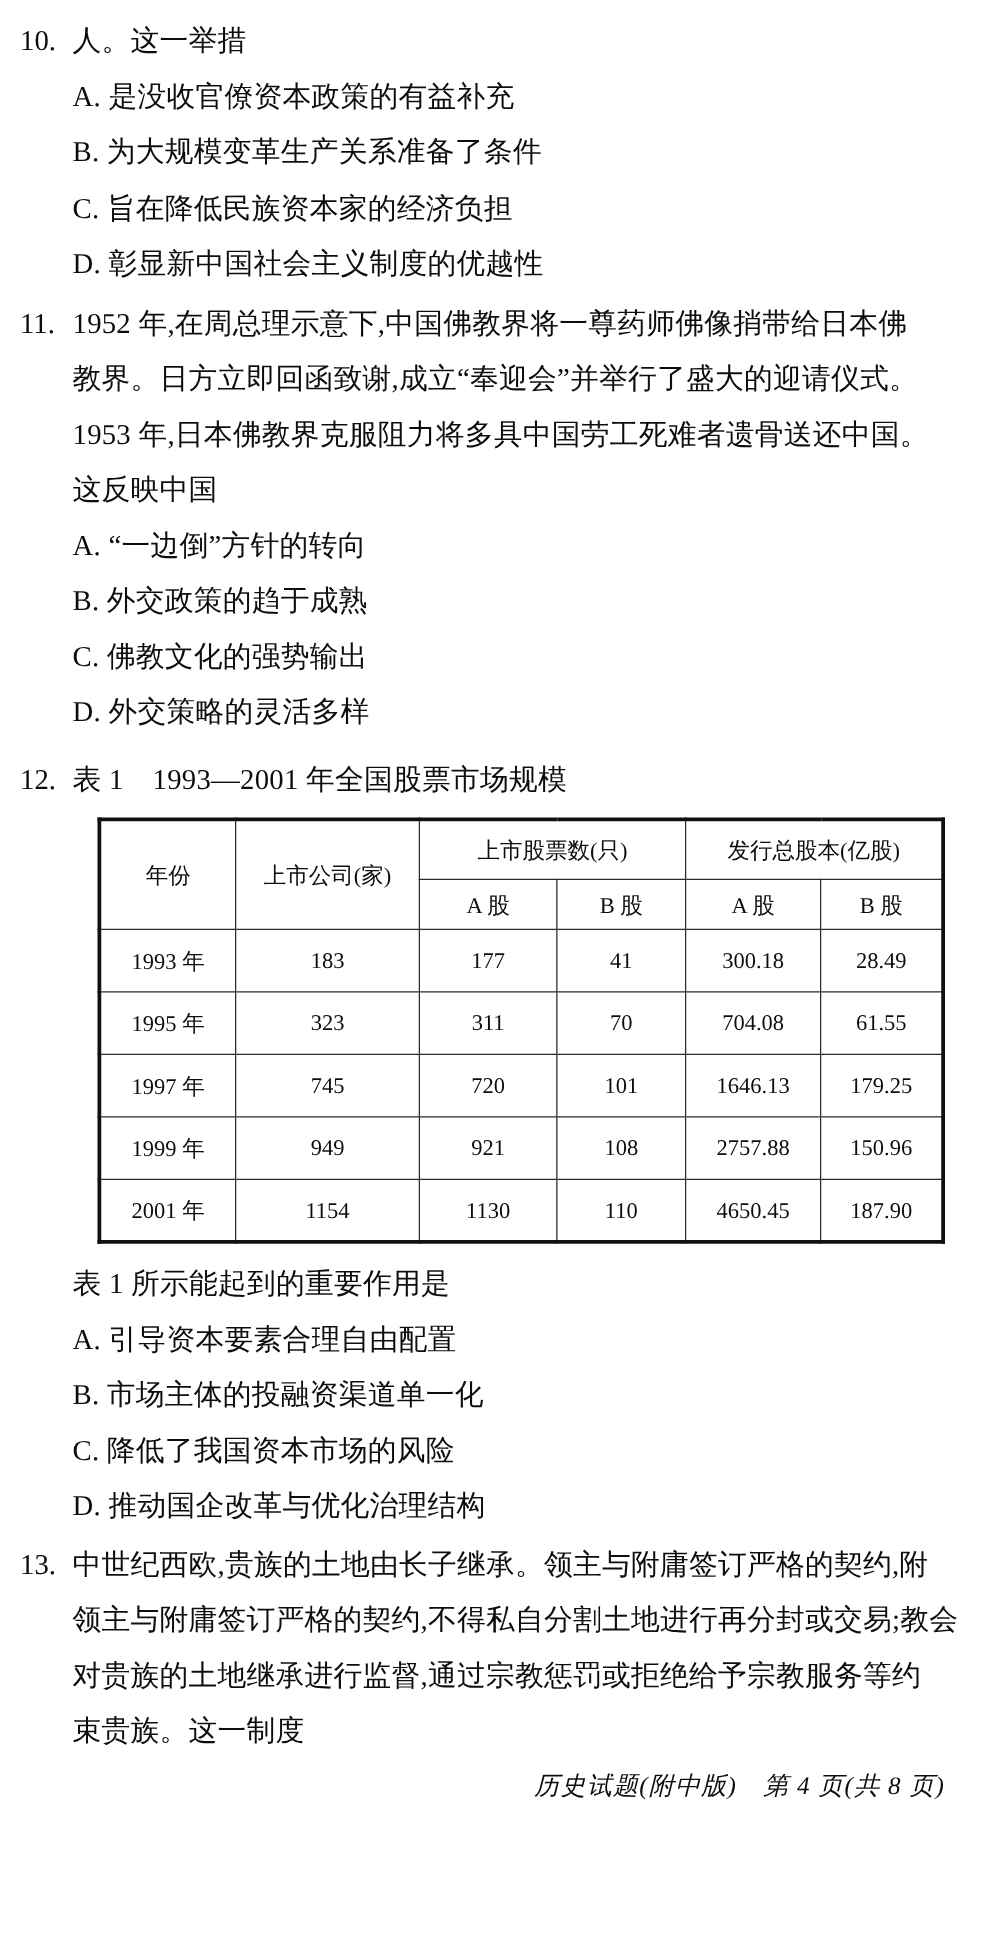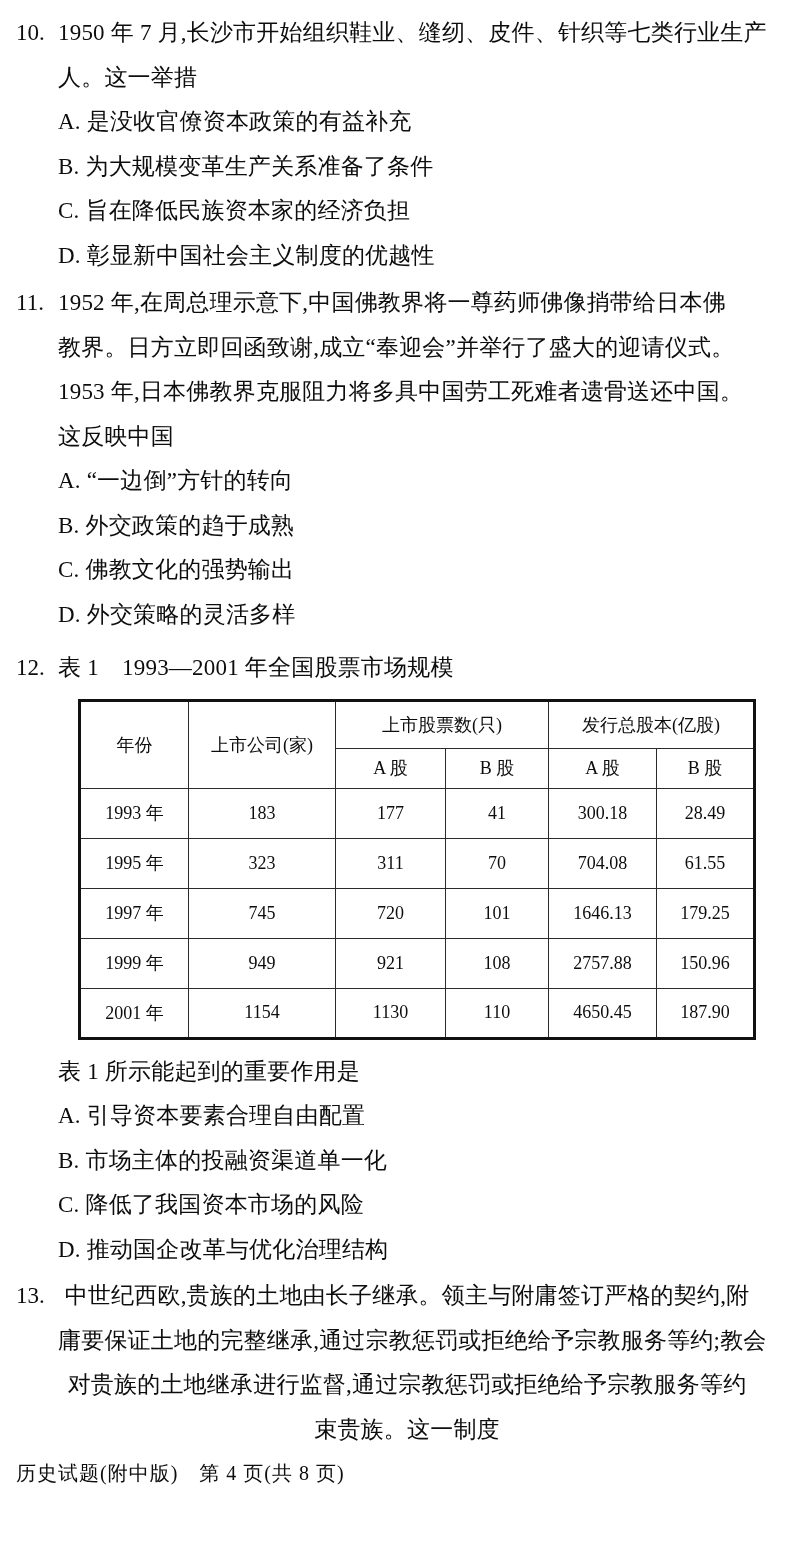--- a/index.html
+++ b/index.html
@@ -14,21 +14,21 @@
     width: 768px; height: 1550px;
     padding: 11px 12px 0 16px;
     overflow: hidden;
     background: #ffffff;
   }
   .q { position: relative; padding-left: 42px; font-size: 23px; }
   .qnum { position: absolute; left: 0; top: 0; line-height: 44.5px; }
   .ln { line-height: 44.5px; white-space: nowrap; letter-spacing: 0.2px; }
   .q11 { margin-top: 3px; }
   .q12 { margin-top: 9px; }
-  .q13 { margin-top: 2px; text-align: center; }
+  .q13 { margin-top: 2px; }
   .tbl-wrap { margin: 8px 0 0 20px; }
   table.tbl {
     border-collapse: collapse;
     table-layout: fixed;
     width: 675px;
     font-size: 18px;
     text-align: center;
     border: 3px solid #111;
   }
   table.tbl td {
@@ -36,34 +36,34 @@
     vertical-align: middle;
     font-weight: normal;
     padding: 0 2px;
   }
   tr.h1 td { height: 48px; }
   tr.h2 td { height: 40px; }
   tr.dr td { height: 50px; }
   .followup { margin-top: 10px; }
   .footer {
     margin-top: 6px;
-    text-align: left;
+    text-align: right;
     font-size: 20px;
     line-height: 30px;
     letter-spacing: 1px;
+    font-style: italic;
   }
 </style>
 </head>
 <body>
 
 <div class="page">
 
   <section class="q q10">
     <span class="qnum">10.</span>
-    <div class="ln">1950 年 7 月,长沙市开始组织鞋业、缝纫、皮件、针织等七类行业生产</div>
     <div class="ln">人。这一举措</div>
     <div class="ln">A. 是没收官僚资本政策的有益补充</div>
     <div class="ln">B. 为大规模变革生产关系准备了条件</div>
     <div class="ln">C. 旨在降低民族资本家的经济负担</div>
     <div class="ln">D. 彰显新中国社会主义制度的优越性</div>
   </section>
 
   <section class="q q11">
     <span class="qnum">11.</span>
     <div class="ln">1952 年,在周总理示意下,中国佛教界将一尊药师佛像捎带给日本佛</div>
@@ -150,20 +150,20 @@
     <div class="ln followup">表 1 所示能起到的重要作用是</div>
     <div class="ln">A. 引导资本要素合理自由配置</div>
     <div class="ln">B. 市场主体的投融资渠道单一化</div>
     <div class="ln">C. 降低了我国资本市场的风险</div>
     <div class="ln">D. 推动国企改革与优化治理结构</div>
   </section>
 
   <section class="q q13">
     <span class="qnum">13.</span>
     <div class="ln">中世纪西欧,贵族的土地由长子继承。领主与附庸签订严格的契约,附</div>
-    <div class="ln">庸要保证土地的完整继承,通过宗教惩罚或拒绝给予宗教服务等约;教会</div>
+    <div class="ln">领主与附庸签订严格的契约,不得私自分割土地进行再分封或交易;教会</div>
     <div class="ln">对贵族的土地继承进行监督,通过宗教惩罚或拒绝给予宗教服务等约</div>
     <div class="ln">束贵族。这一制度</div>
   </section>
 
   <div class="footer">历史试题(附中版)　第 4 页(共 8 页)</div>
 
 </div>
 
 </body></html>

